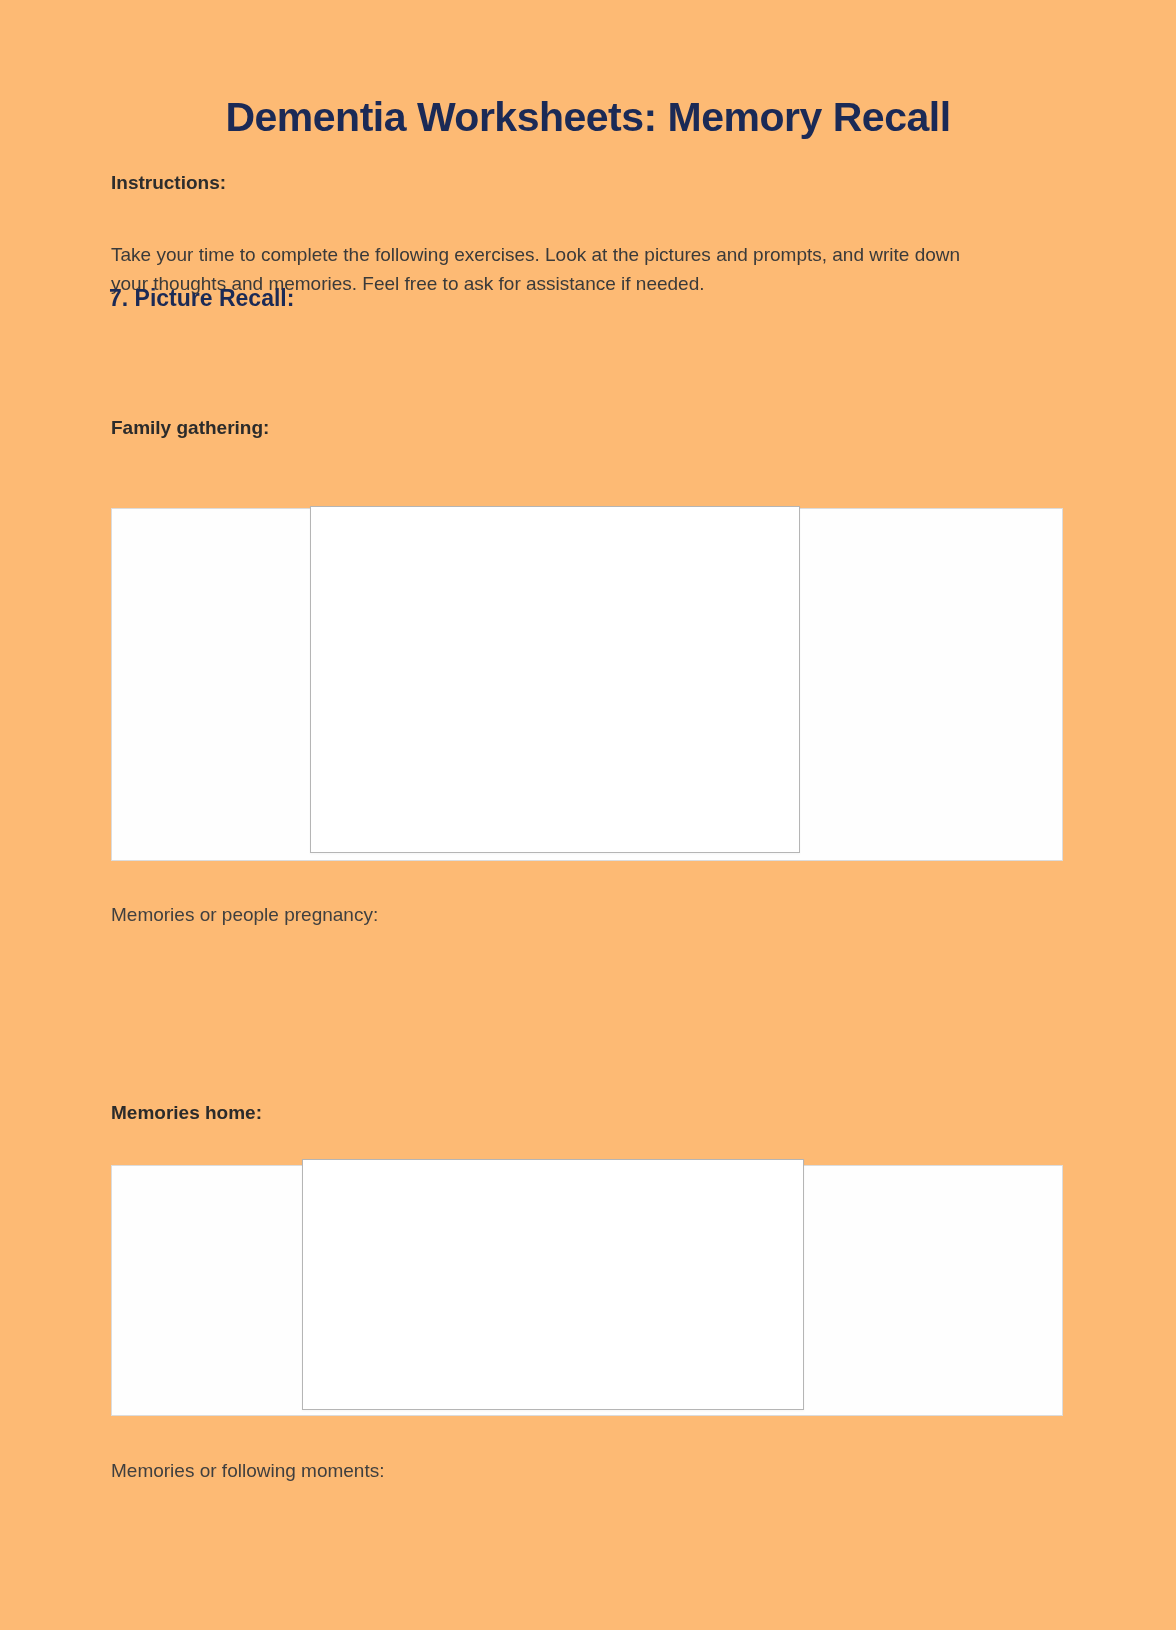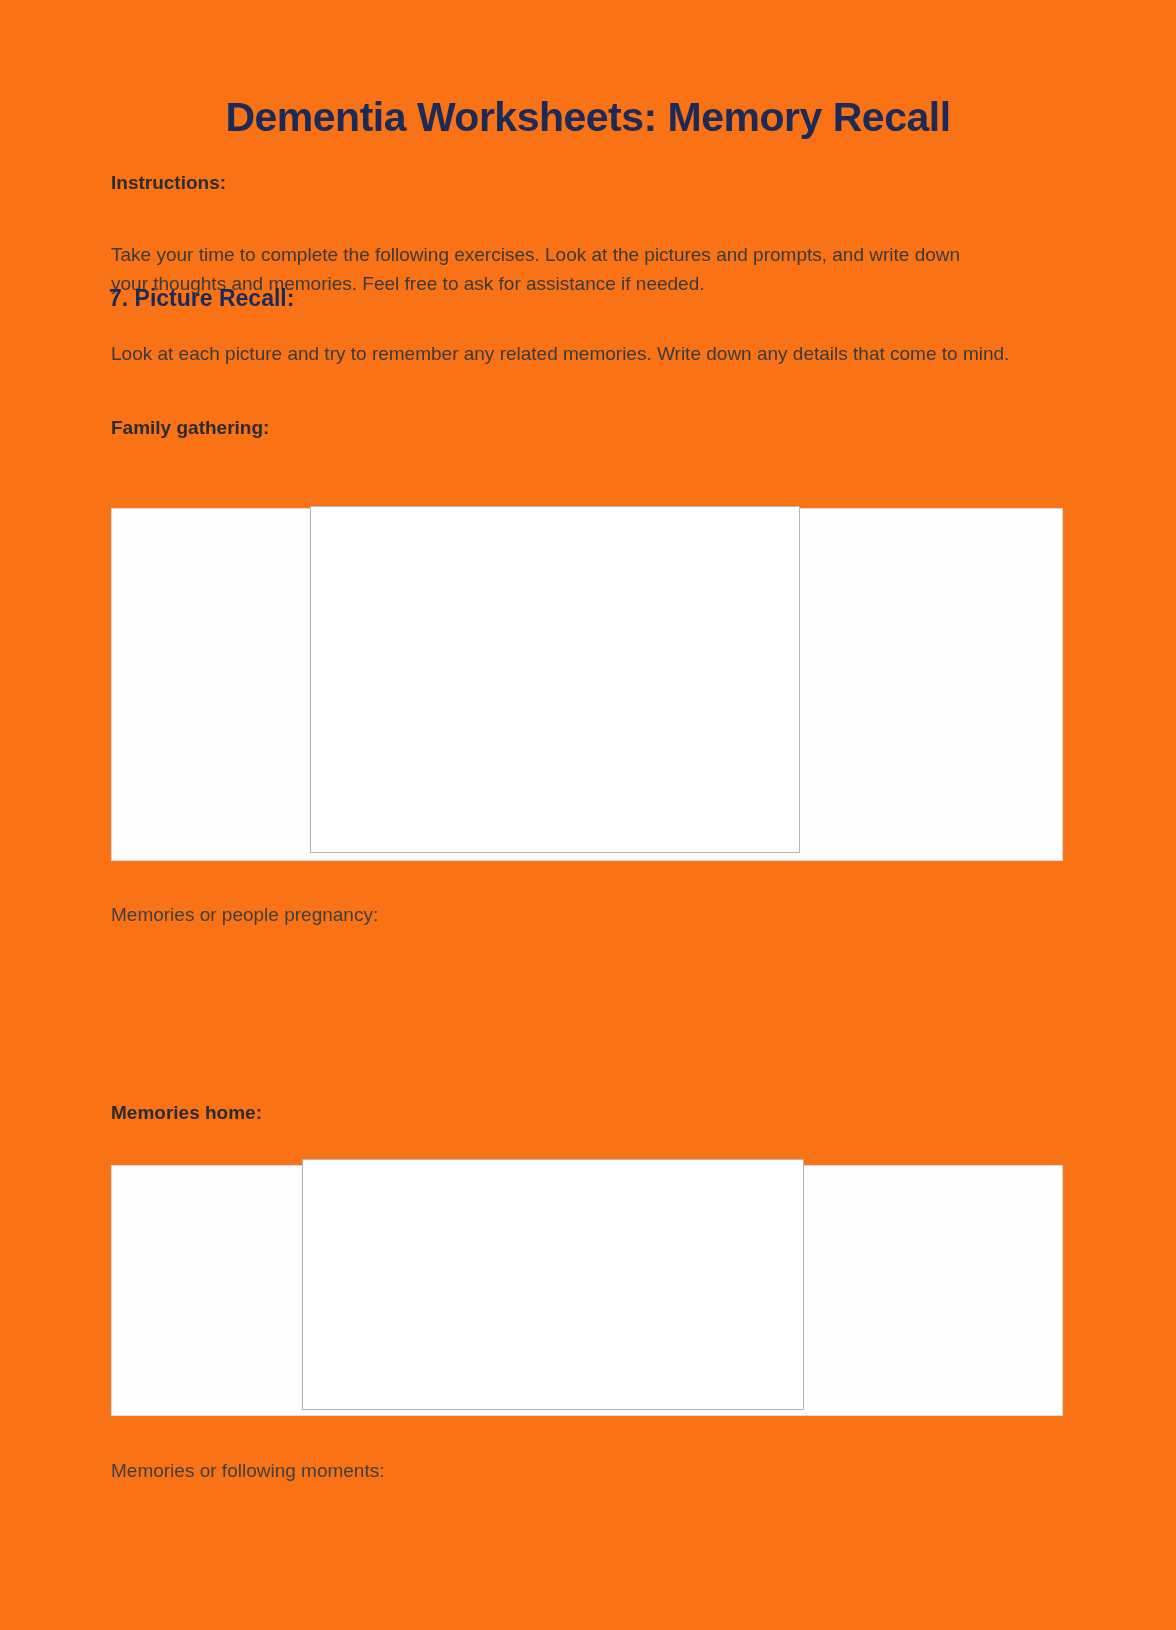--- a/index.html
+++ b/index.html
@@ -5,21 +5,21 @@
   * { margin: 0; padding: 0; box-sizing: border-box; }
   html, body { background: #ffffff; }
   body {
     font-family: "Liberation Sans", sans-serif;
     color: #363636;
   }
   .page {
     position: relative;
     width: 1176px;
     height: 1630px;
-    background: #f97316;
+    background: #fdba74;
     overflow: hidden;
   }
   .doc-title {
     position: absolute;
     top: 94px; left: 0; width: 1176px;
     text-align: center;
     font-size: 41px;
     font-weight: bold;
     letter-spacing: -0.5px;
     color: #1b2a56;
@@ -103,21 +103,20 @@
 <div class="page">
 
   <h1 class="doc-title">Dementia Worksheets: Memory Recall</h1>
 
   <div class="instructions-heading">Instructions:</div>
 
   <p class="instructions-body">Take your time to complete the following exercises. Look at the pictures and prompts, and write down your thoughts and memories. Feel free to ask for assistance if needed.</p>
 
   <h2 class="section-heading">7. Picture Recall:</h2>
 
-  <p class="section-description">Look at each picture and try to remember any related memories. Write down any details that come to mind.</p>
 
   <div class="item-label family">Family gathering:</div>
 
   <div class="outer-frame first"></div>
   <div class="inner-frame first"></div>
 
   <div class="memory-prompt first">Memories or people pregnancy:</div>
 
 
   <div class="item-label childhood">Memories home:</div>

